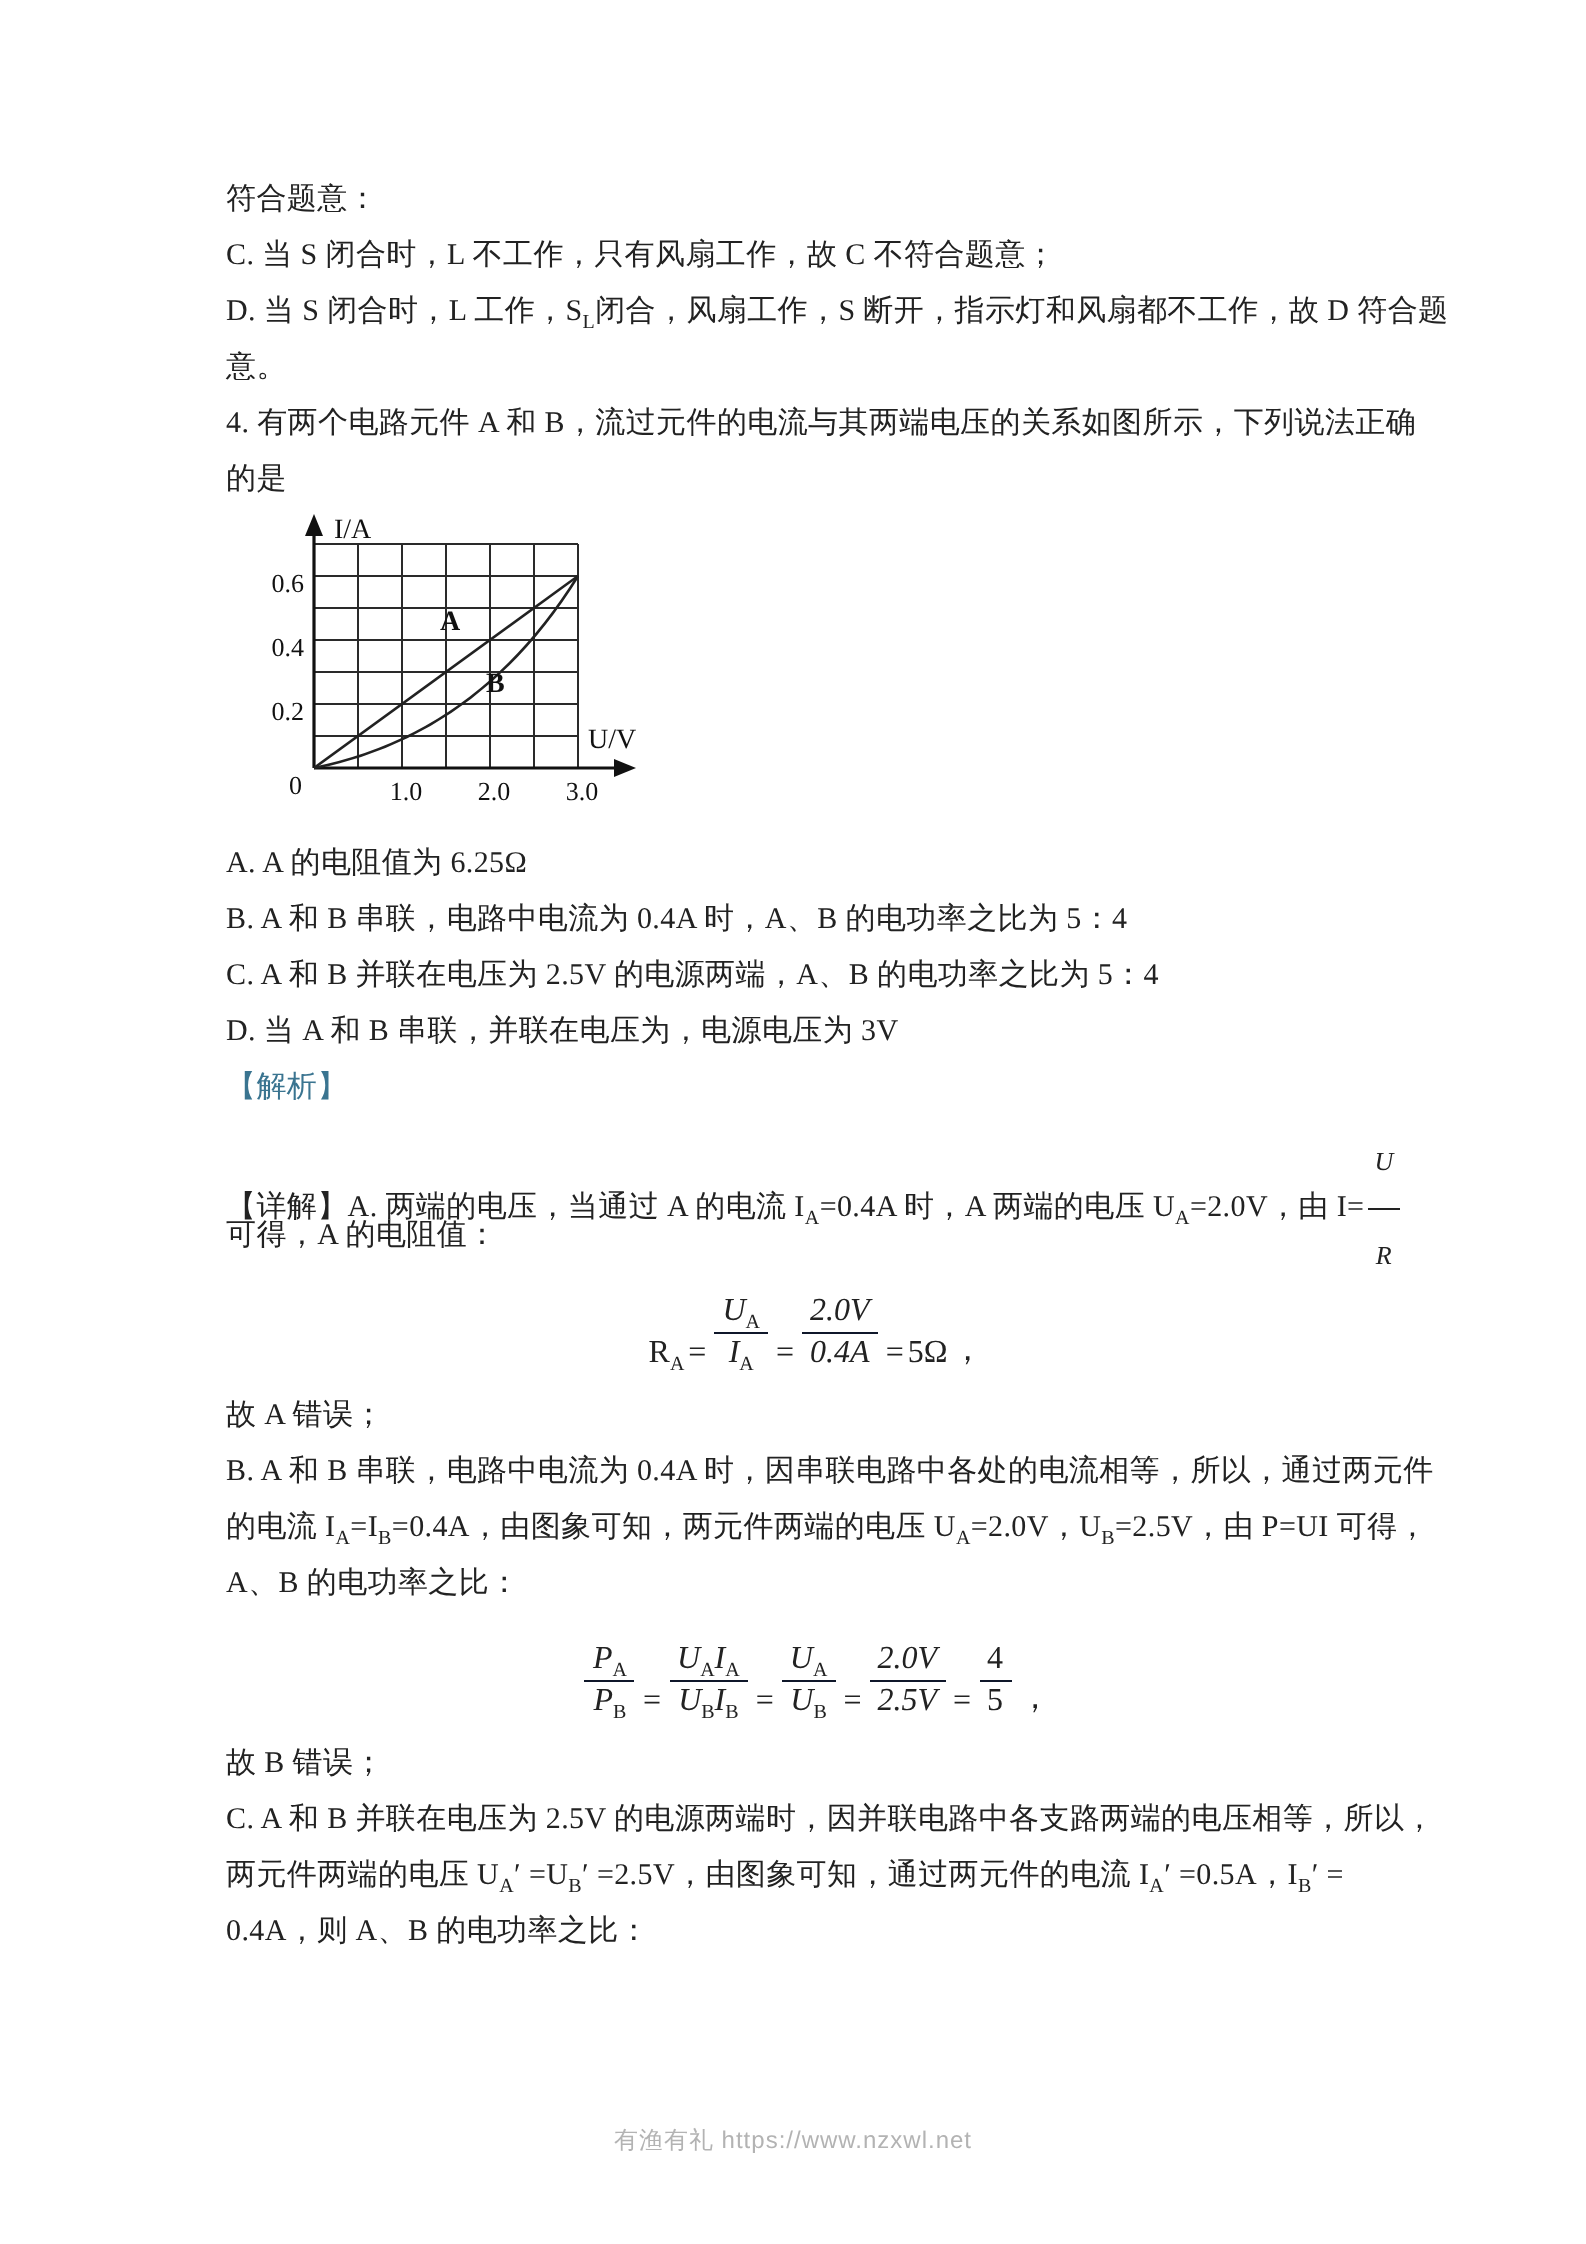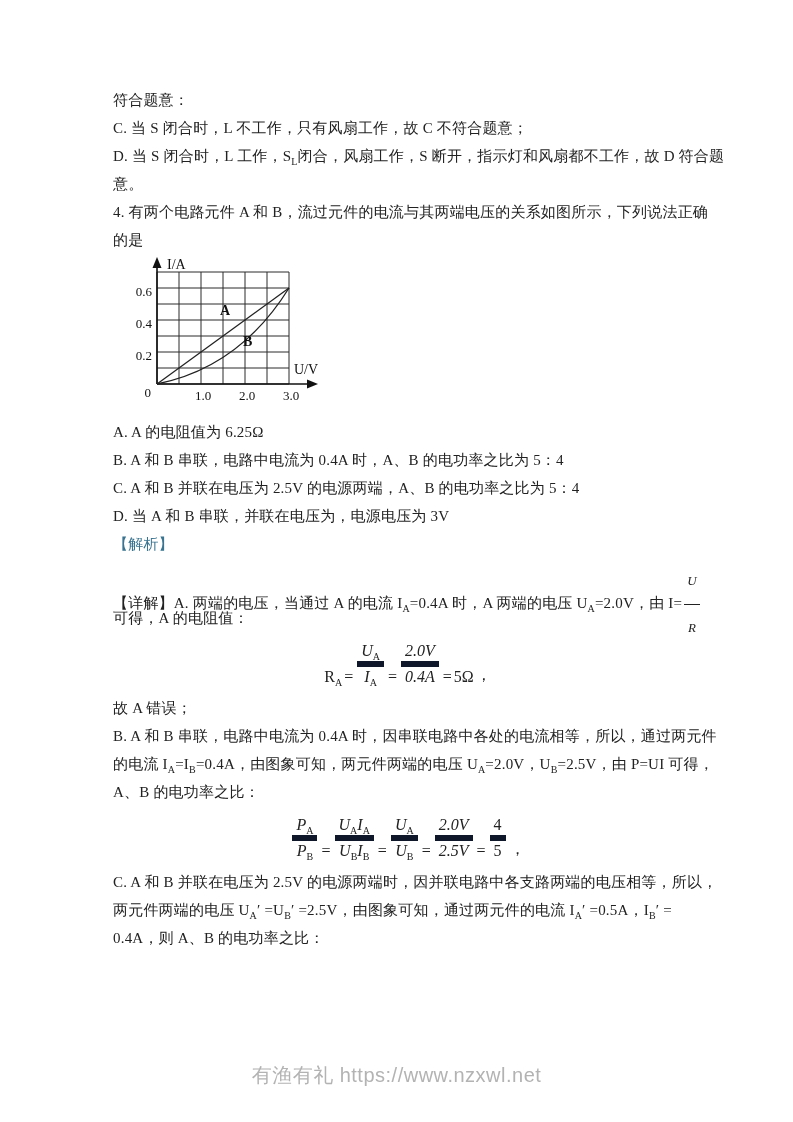--- a/index.html
+++ b/index.html
@@ -20,29 +20,29 @@
   .math i, i.mv{font-style:italic;font-family:"Liberation Serif",serif;}
   
   .graph-wrap{margin:2px 0 4px 10px;height:158px;}
   svg text{font-family:"Liberation Serif","DejaVu Serif",serif;}
   
   .formula{
     text-align:center;margin:8px 0;font-size:16px;height:46px;
     font-family:"Liberation Serif",serif;display:flex;align-items:flex-end;justify-content:center;gap:2px;
   }
   .frac{display:inline-block;vertical-align:middle;text-align:center;margin:0 2px;}
-  .frac .num{display:block;border-bottom:6px solid #0f172a;padding:0 4px 1px;}
+  .frac .num{display:block;border-bottom:1px solid #0f172a;padding:0 4px 1px;}
   .frac .den{display:block;padding:1px 4px 0;}
   .frac-inline{display:inline-block;vertical-align:middle;text-align:center;font-size:13px;margin-left:2px;}
   .frac-inline .num{display:block;border-bottom:1px solid #222;padding:0 3px;}
   .frac-inline .den{display:block;padding:0 3px;}
   .fx{display:inline-block;}
   .footer{
     position:absolute;left:0;top:1062px;width:793px;text-align:center;
-    color:#b3b3b3;font-size:20px;font-family:"Liberation Sans","DejaVu Sans",sans-serif;
+    color:#b3b3b3;font-size:12px;font-family:"Liberation Sans","DejaVu Sans",sans-serif;
     letter-spacing:0.5px;
   }
 </style>
 </head>
 <body>
 
 <div class="page">
   <div class="content">
 
     <p class="line">符合题意：</p>
@@ -151,20 +151,21 @@
           <span class="den"><i class="mv">2.5V</i></span>
         </span>
       <span class="fx">=</span>
       <span class="frac">
           <span class="num">4</span>
           <span class="den">5</span>
         </span>
       <span class="fx">，</span>
     </div>
 
+    <p class="line">故 B 错误；</p>
     <p class="line">C. A 和 B 并联在电压为 2.5V 的电源两端时，因并联电路中各支路两端的电压相等，所以，</p>
     <p class="line"><span>两元件两端的电压 U</span><sub>A</sub><span>′ =U</span><sub>B</sub><span>′ =2.5V，由图象可知，通过两元件的电流 I</span><sub>A</sub><span>′ =0.5A，I</span><sub>B</sub><span>′ =</span></p>
     <p class="line">0.4A，则 A、B 的电功率之比：</p>
 
   </div>
 
   <div class="footer">有渔有礼 https://www.nzxwl.net</div>
 </div>
 
 </body></html>

